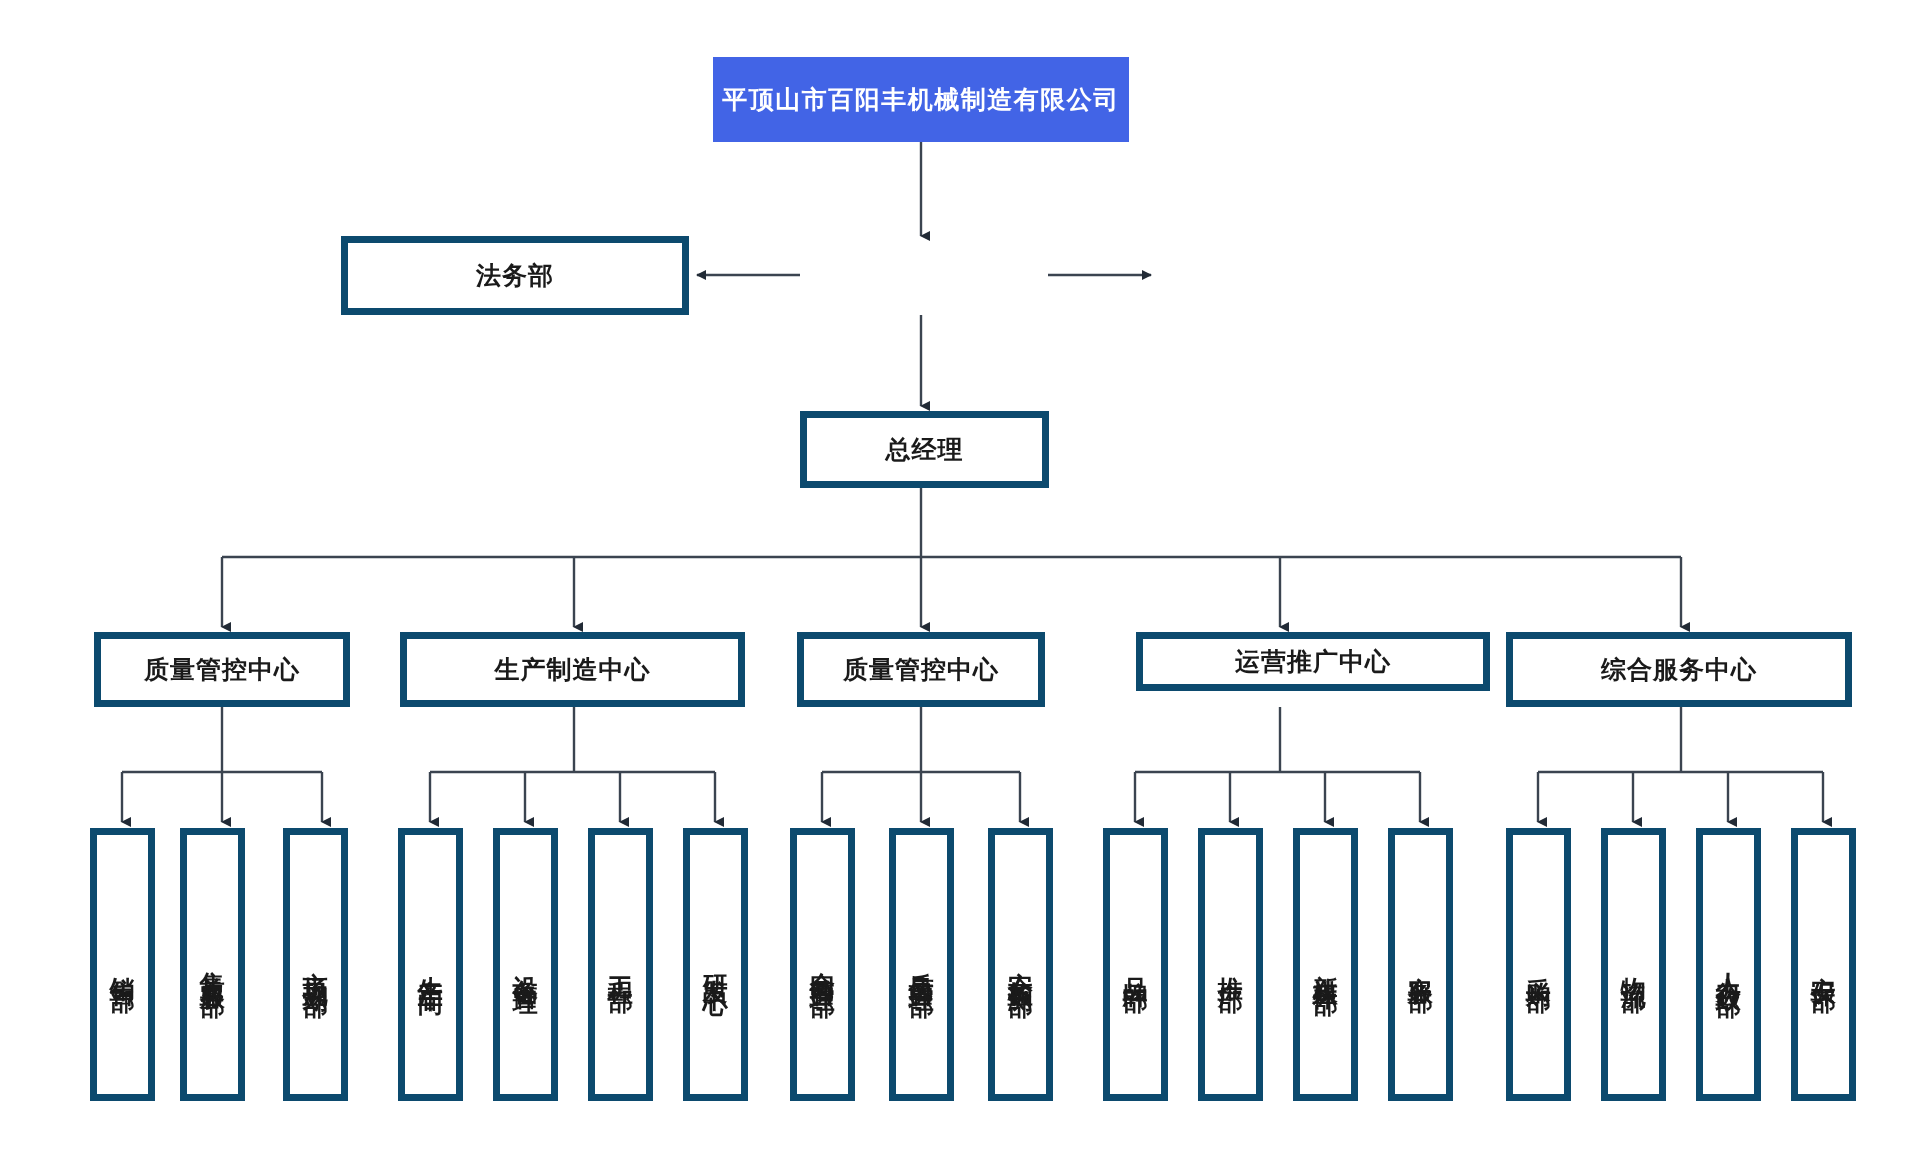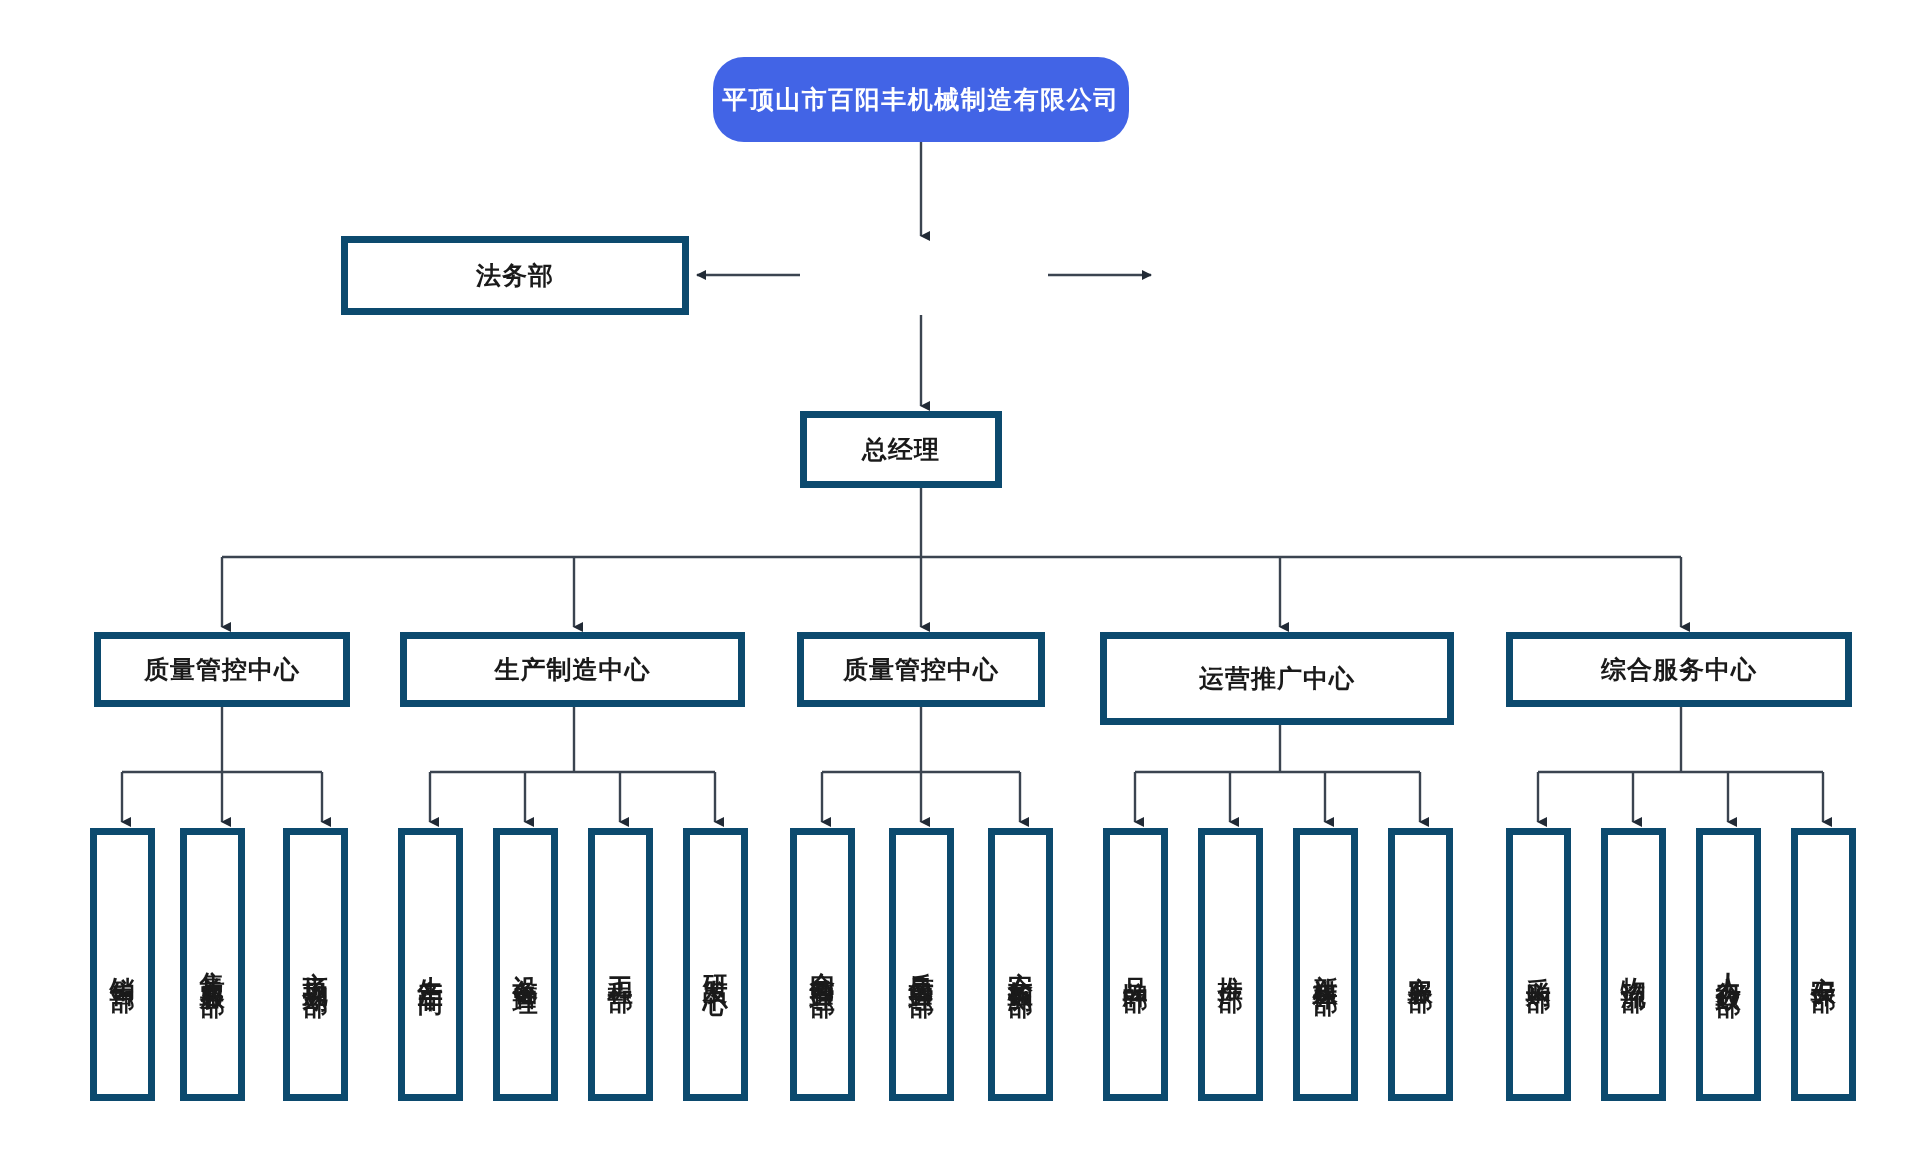--- a/index.html
+++ b/index.html
@@ -131,47 +131,47 @@
 
       <line x1="1681" y1="707" x2="1681" y2="772"></line>
       <line x1="1538" y1="772" x2="1823" y2="772"></line>
       <line x1="1538" y1="772" x2="1538" y2="822" marker-end="url(#arrowDown)"></line>
       <line x1="1633" y1="772" x2="1633" y2="822" marker-end="url(#arrowDown)"></line>
       <line x1="1728" y1="772" x2="1728" y2="822" marker-end="url(#arrowDown)"></line>
       <line x1="1823" y1="772" x2="1823" y2="822" marker-end="url(#arrowDown)"></line>
     </g>
   </svg>
 
-  <div class="node node-root" style="left:713px; top:57px; width:416px; height:85px;border-radius:31px;">
+  <div class="node node-root" style="left:713px; top:57px; width:416px; height:85px;">
     <span class="label">平顶山市百阳丰机械制造有限公司</span>
   </div>
 
   <div class="node node-l2" style="left:341px; top:236px; width:348px; height:79px;">
     <span class="label">法务部</span>
   </div>
 
 
 
-  <div class="node node-l3" style="left:800px; top:411px; width:202px; height:77px;">
+  <div class="node node-l3" style="left:800px; top:411px; width:249px; height:77px;">
     <span class="label">总经理</span>
   </div>
 
   <div class="node node-center" style="left:94px; top:632px; width:256px; height:75px;">
     <span class="label">质量管控中心</span>
   </div>
 
   <div class="node node-center" style="left:400px; top:632px; width:345px; height:75px;">
     <span class="label">生产制造中心</span>
   </div>
 
   <div class="node node-center" style="left:797px; top:632px; width:248px; height:75px;">
     <span class="label">质量管控中心</span>
   </div>
 
-  <div class="node node-center" style="left:1100px; top:632px; width:354px; height:93px;">
+  <div class="node node-center" style="left:1136px; top:632px; width:354px; height:59px;">
     <span class="label">运营推广中心</span>
   </div>
 
   <div class="node node-center" style="left:1506px; top:632px; width:346px; height:75px;">
     <span class="label">综合服务中心</span>
   </div>
 
   <div class="node node-leaf" style="left:90px; top:828px; width:65px; height:273px;">
     <span class="label">销售部</span>
   </div>

